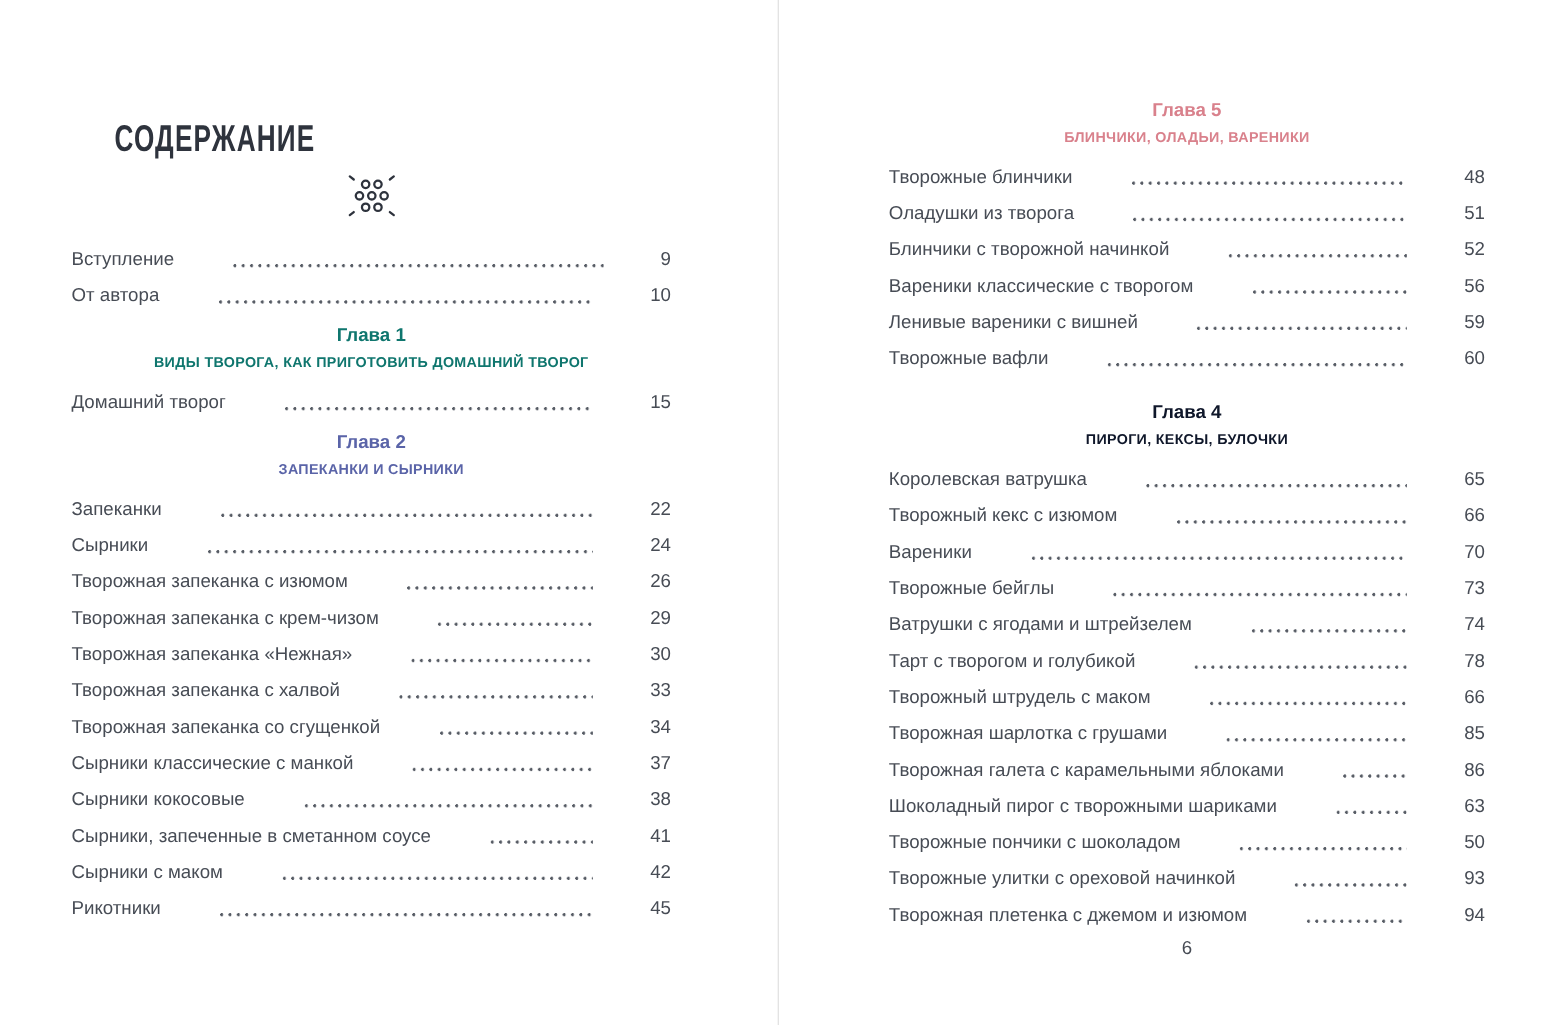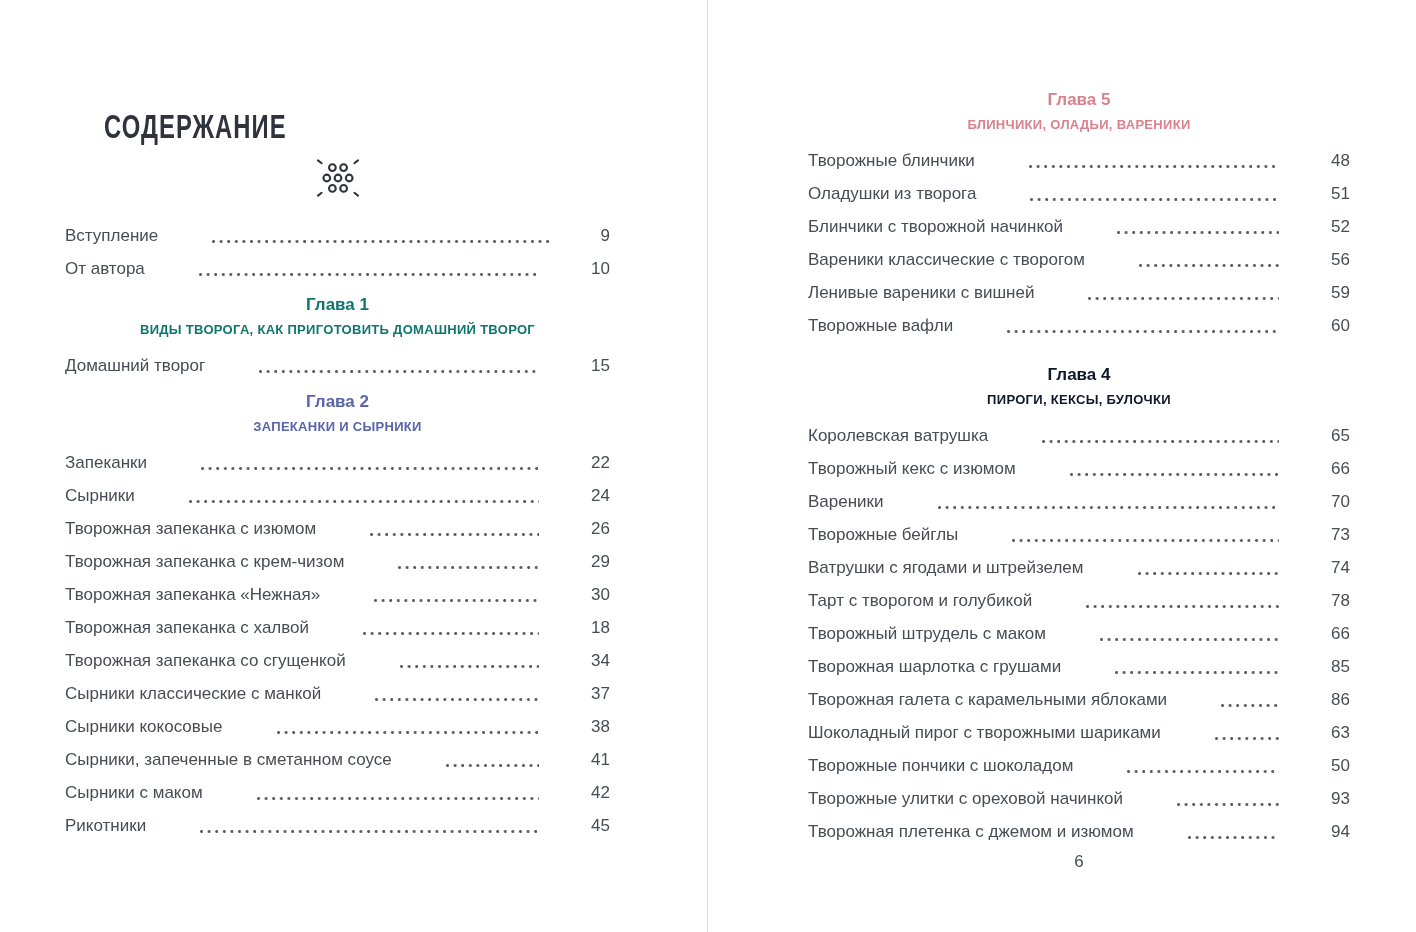--- a/index.html
+++ b/index.html
@@ -204,21 +204,21 @@
               <span class="pagenum">29</span>
             </div>
             <div class="entry">
               <span class="label">Творожная запеканка «Нежная»</span>
               <span class="leader"></span>
               <span class="pagenum">30</span>
             </div>
             <div class="entry">
               <span class="label">Творожная запеканка с халвой</span>
               <span class="leader"></span>
-              <span class="pagenum">18</span>
+              <span class="pagenum">33</span>
             </div>
             <div class="entry">
               <span class="label">Творожная запеканка со сгущенкой</span>
               <span class="leader"></span>
               <span class="pagenum">34</span>
             </div>
             <div class="entry">
               <span class="label">Сырники классические с манкой</span>
               <span class="leader"></span>
               <span class="pagenum">37</span>

